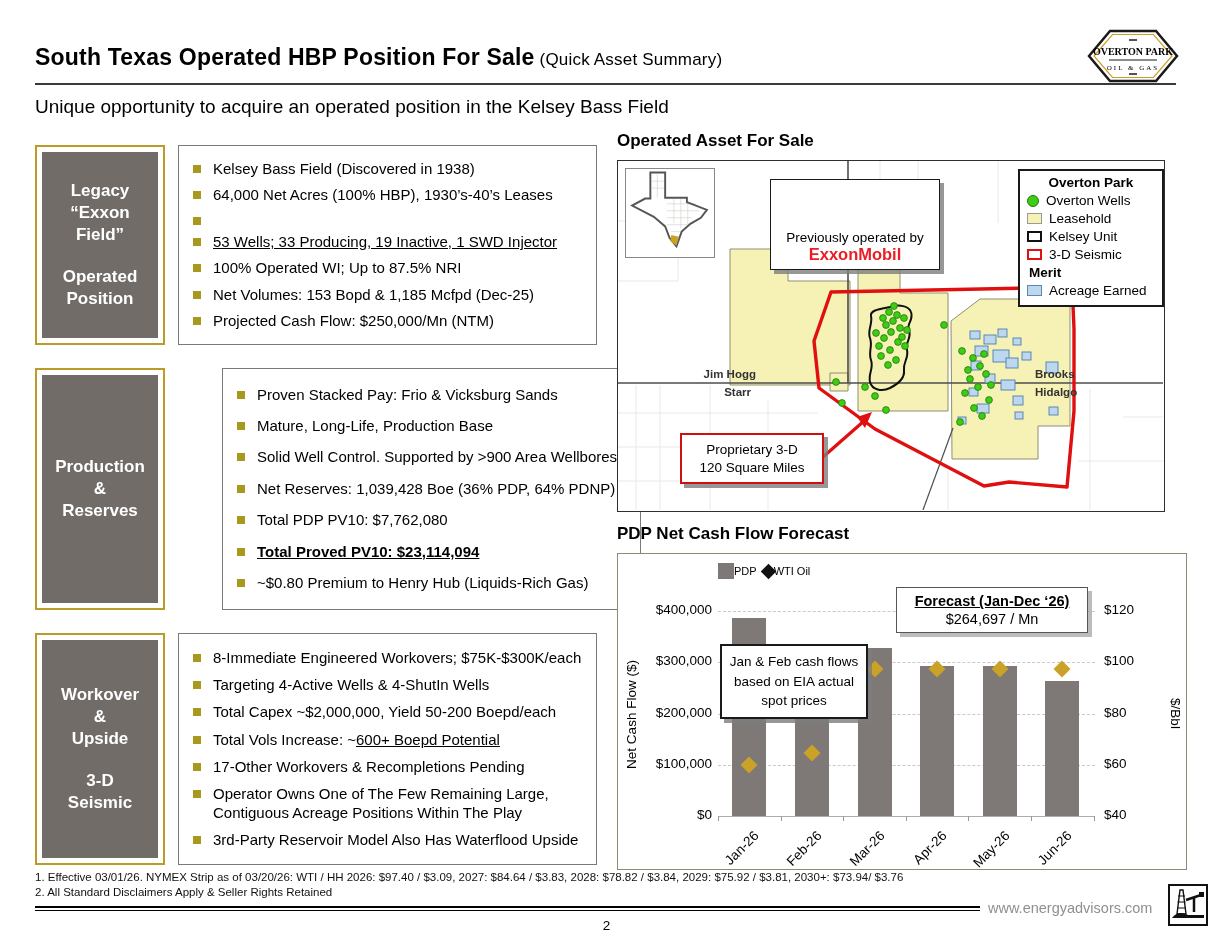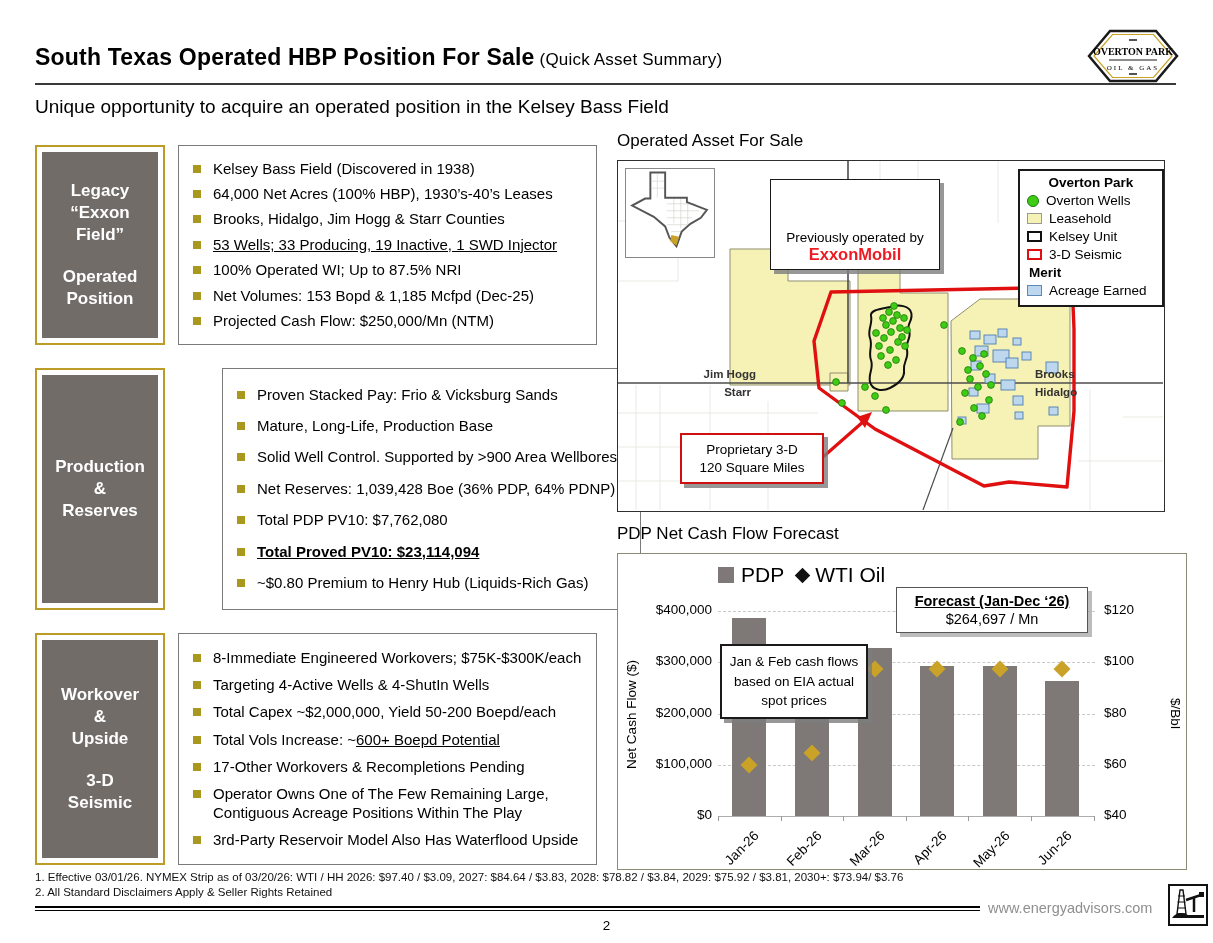--- a/index.html
+++ b/index.html
@@ -22,21 +22,21 @@
                    display:flex; flex-direction:column; align-items:center; justify-content:center; gap:20px; }
   .blist { left:178px; width:419px; border:1px solid #7A7A7A; background:#fff; list-style:none;
            display:flex; flex-direction:column; justify-content:space-around; padding:10px 12px; }
   .blist li { display:flex; }
   .bsq { flex:0 0 8px; width:8px; height:8px; background:#A9981E; margin:5px 12px 0 2px; }
   .btx { font-size:15px; line-height:1.22; }
   .bb  { font-weight:bold; }
   .bu  { text-decoration:underline; }
 
   
-  .sec-heading { font-size:17px; font-weight:normal; }
+  .sec-heading { font-size:17px; font-weight:bold; }
   .map-box { left:617px; top:160px; width:548px; height:352px; border:1.5px solid #2F2F2F; background:#fff; }
   .map-box svg.base { position:absolute; left:0; top:0; }
   .tx-inset { left:7px; top:7px; width:90px; height:90px; background:#fff; border:1.5px solid #888; }
   .op-callout { left:152px; top:18px; width:170px; background:#fff; border:1.5px solid #1a1a1a;
                 box-shadow:4px 4px 0 rgba(125,125,125,.8); text-align:center; padding:5px 3px; z-index:4; }
   .op-callout .l1 { font-size:13.5px;margin-top:45px; }
   .op-callout .brand { font-size:16.5px; font-weight:bold; color:#ED1C24; }
   .map-legend { left:400px; top:8px; width:146px; background:#fff; border:2px solid #1a1a1a; padding:4px 7px; z-index:4; }
   .map-legend .lg-title { font-weight:bold; font-size:13.5px; text-align:center; }
   .map-legend .lg-title2 { font-weight:bold; font-size:13.5px; margin:1px 0 0 2px; }
@@ -46,21 +46,21 @@
   .sw-leasehold { width:15px; height:11px; background:#F6F1B5; border:1px solid #999; }
   .sw-kelsey { width:15px; height:11px; background:#fff; border:2px solid #111; }
   .sw-seismic { width:15px; height:11px; background:#fff; border:2.5px solid #E01010; }
   .sw-acreage { width:15px; height:11px; background:#BDD7EE; border:1px solid #5C88B5; }
   .seis-callout { left:62px; top:272px; width:144px; background:#fff; border:2px solid #D01010;
                   box-shadow:4px 4px 0 rgba(125,125,125,.8); text-align:center; padding:6px 3px;
                   font-size:13.5px; line-height:1.3; z-index:4; }
 
   
   .chart-box { left:617px; top:553px; width:570px; height:317px; border:1.2px solid #8C8C74; background:#fff; }
-  .chart-legend { left:100px; top:9px; display:flex; align-items:center; gap:7px; font-size:21px; z-index:3; }
+  .chart-legend { left:100px; top:9px; display:flex; align-items:center; gap:0; font-size:11px; z-index:3; }
   .cl-sq { width:16px; height:16px; background:#7E7977; }
   .cl-diamond { width:11px; height:11px; background:#111; transform:rotate(45deg); margin-left:6px; }
   .grid { position:absolute; left:100px; width:377px; border-top:1.5px dashed #C9C9C9; }
   .grid.base { border-top:1.5px solid #ADADAD; }
   .ytickL { position:absolute; left:22px; width:72px; text-align:right; font-size:13.5px; }
   .ytickR { position:absolute; left:486px; width:60px; text-align:left; font-size:13.5px; }
   .bar { position:absolute; background:#7E7977; z-index:1; }
   .dmd { position:absolute; width:12px; height:12px; background:#C9A227; transform:rotate(45deg); z-index:2; }
   .xlab { position:absolute; width:62px; text-align:right; font-size:13.5px;
           transform:rotate(-45deg); transform-origin:right top; white-space:nowrap; }
@@ -114,21 +114,20 @@
       <li>
         <span class="bsq"></span>
         <span class="btx">Kelsey Bass Field (Discovered in 1938)</span>
       </li>
       <li>
         <span class="bsq"></span>
         <span class="btx">64,000 Net Acres (100% HBP), 1930’s-40’s Leases</span>
       </li>
       <li>
         <span class="bsq"></span>
-        <span class="btx">Brooks, Hidalgo, Jim Hogg &amp; Starr Counties</span>
       </li>
       <li>
         <span class="bsq"></span>
         <span class="btx"><span class="bu">53 Wells; 33 Producing, 19 Inactive, 1 SWD Injector</span></span>
       </li>
       <li>
         <span class="bsq"></span>
         <span class="btx">100% Operated WI; Up to 87.5% NRI</span>
       </li>
       <li>

